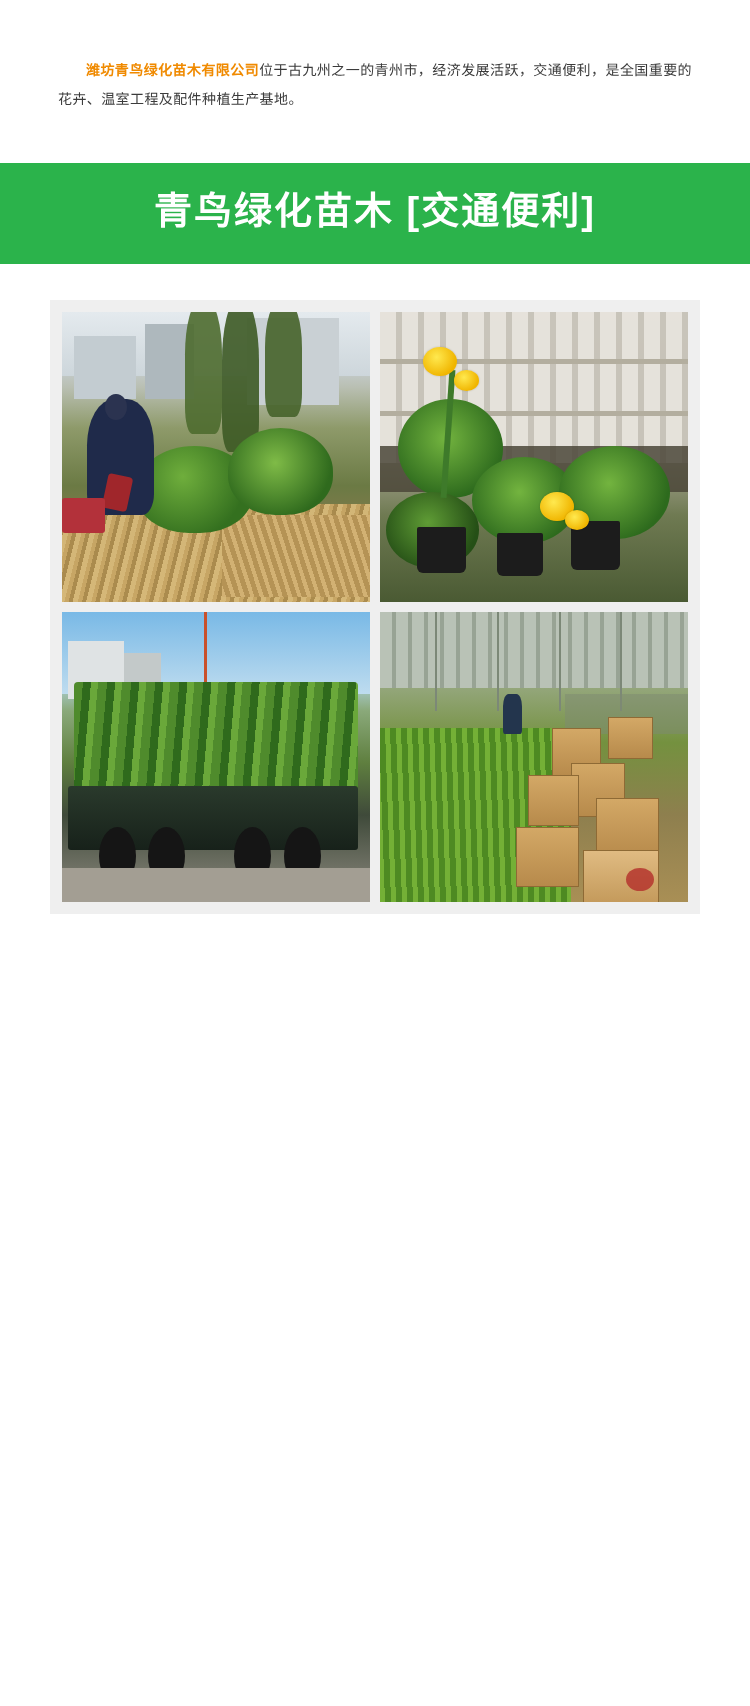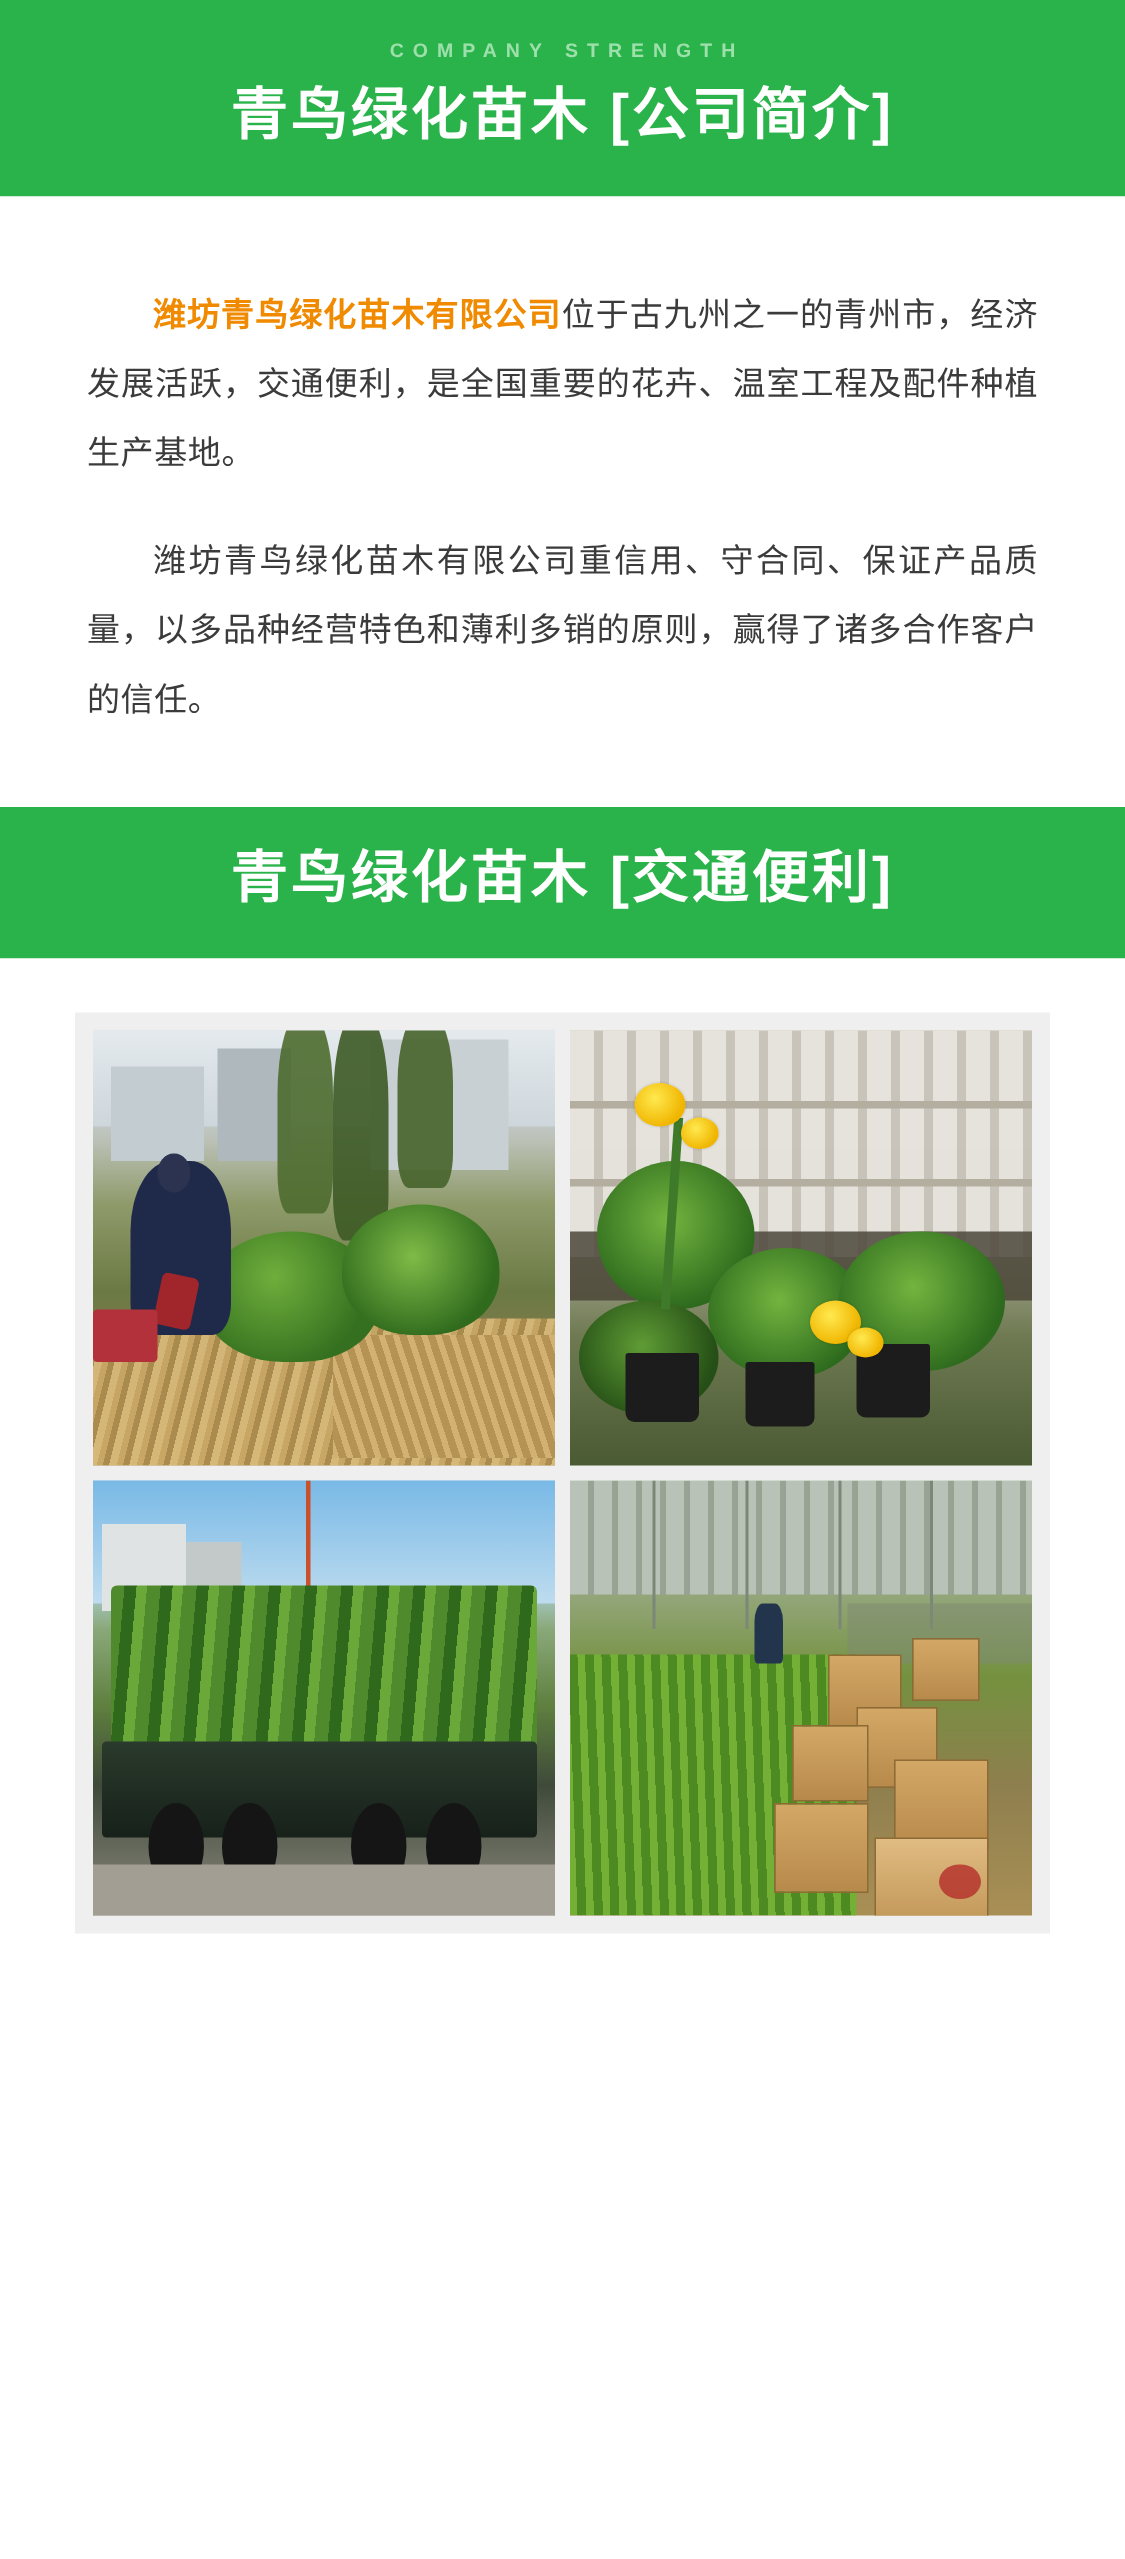--- a/index.html
+++ b/index.html
@@ -42,21 +42,21 @@
     line-height: 1.2;
   }
 
   
   .content {
     padding: 56px 58px 48px 58px;
     background: #ffffff;
   }
   .para {
     color: #3b3b3b;
-    font-size: 22px;
+    font-size: 14px;
     line-height: 2.1;
     text-align: justify;
     text-indent: 2em;
     margin: 0 0 26px 0;
     letter-spacing: 0.4px;
   }
   .para:last-child { margin-bottom: 0; }
   .para.first { text-indent: 2em; }
   .hl {
     color: #f08a00;
@@ -210,30 +210,25 @@
   .photo .label {
     position:absolute; left:0; bottom:0; width:100%;
     font-size:0; line-height:0; color:transparent;
   }
 </style>
 </head>
 <body>
 
 <div class="page">
 
-  <div class="banner">
-    <div class="banner-sub">COMPANY STRENGTH</div>
-    <div class="banner-title">青鸟绿化苗木 [公司简介]</div>
-  </div>
 
   <div class="content">
     <p class="para first">
       <span class="hl">潍坊青鸟绿化苗木有限公司</span><span>位于古九州之一的青州市，经济发展活跃，交通便利，是全国重要的花卉、温室工程及配件种植生产基地。</span>
     </p>
-    <p class="para">潍坊青鸟绿化苗木有限公司重信用、守合同、保证产品质量，以多品种经营特色和薄利多销的原则，赢得了诸多合作客户的信任。</p>
   </div>
 
   <div class="banner">
     <div class="banner-title">青鸟绿化苗木 [交通便利]</div>
   </div>
 
   <div class="gallery-wrap">
     <div class="gallery">
       <div class="grid">
 

